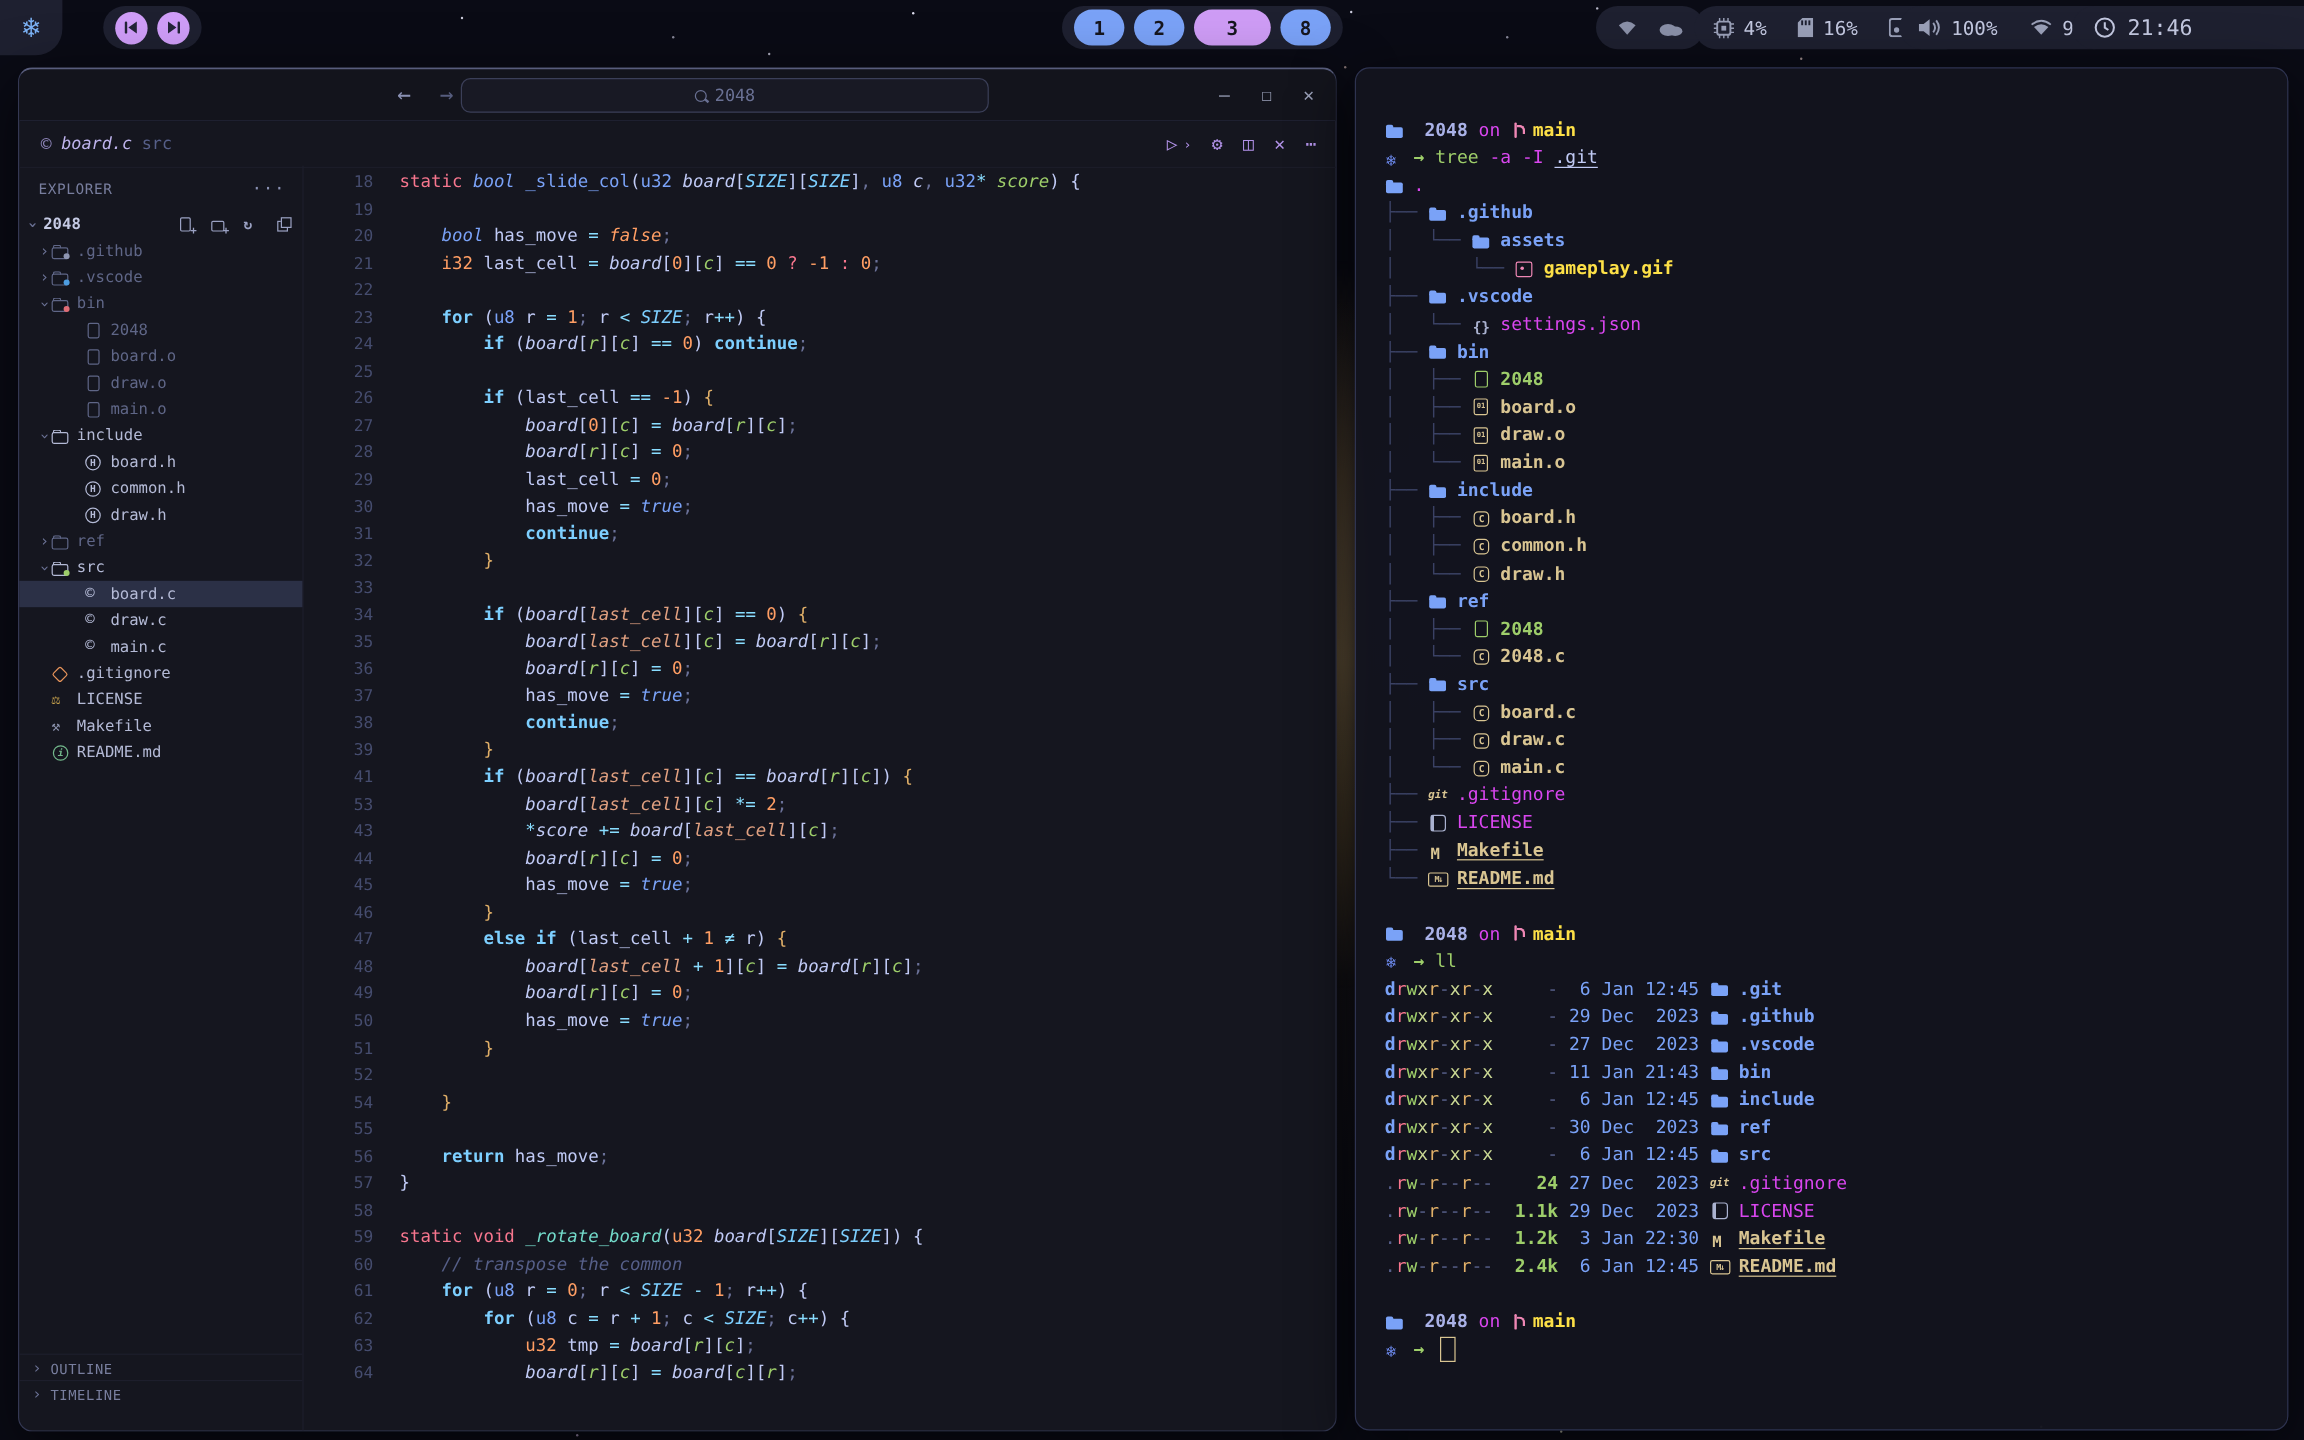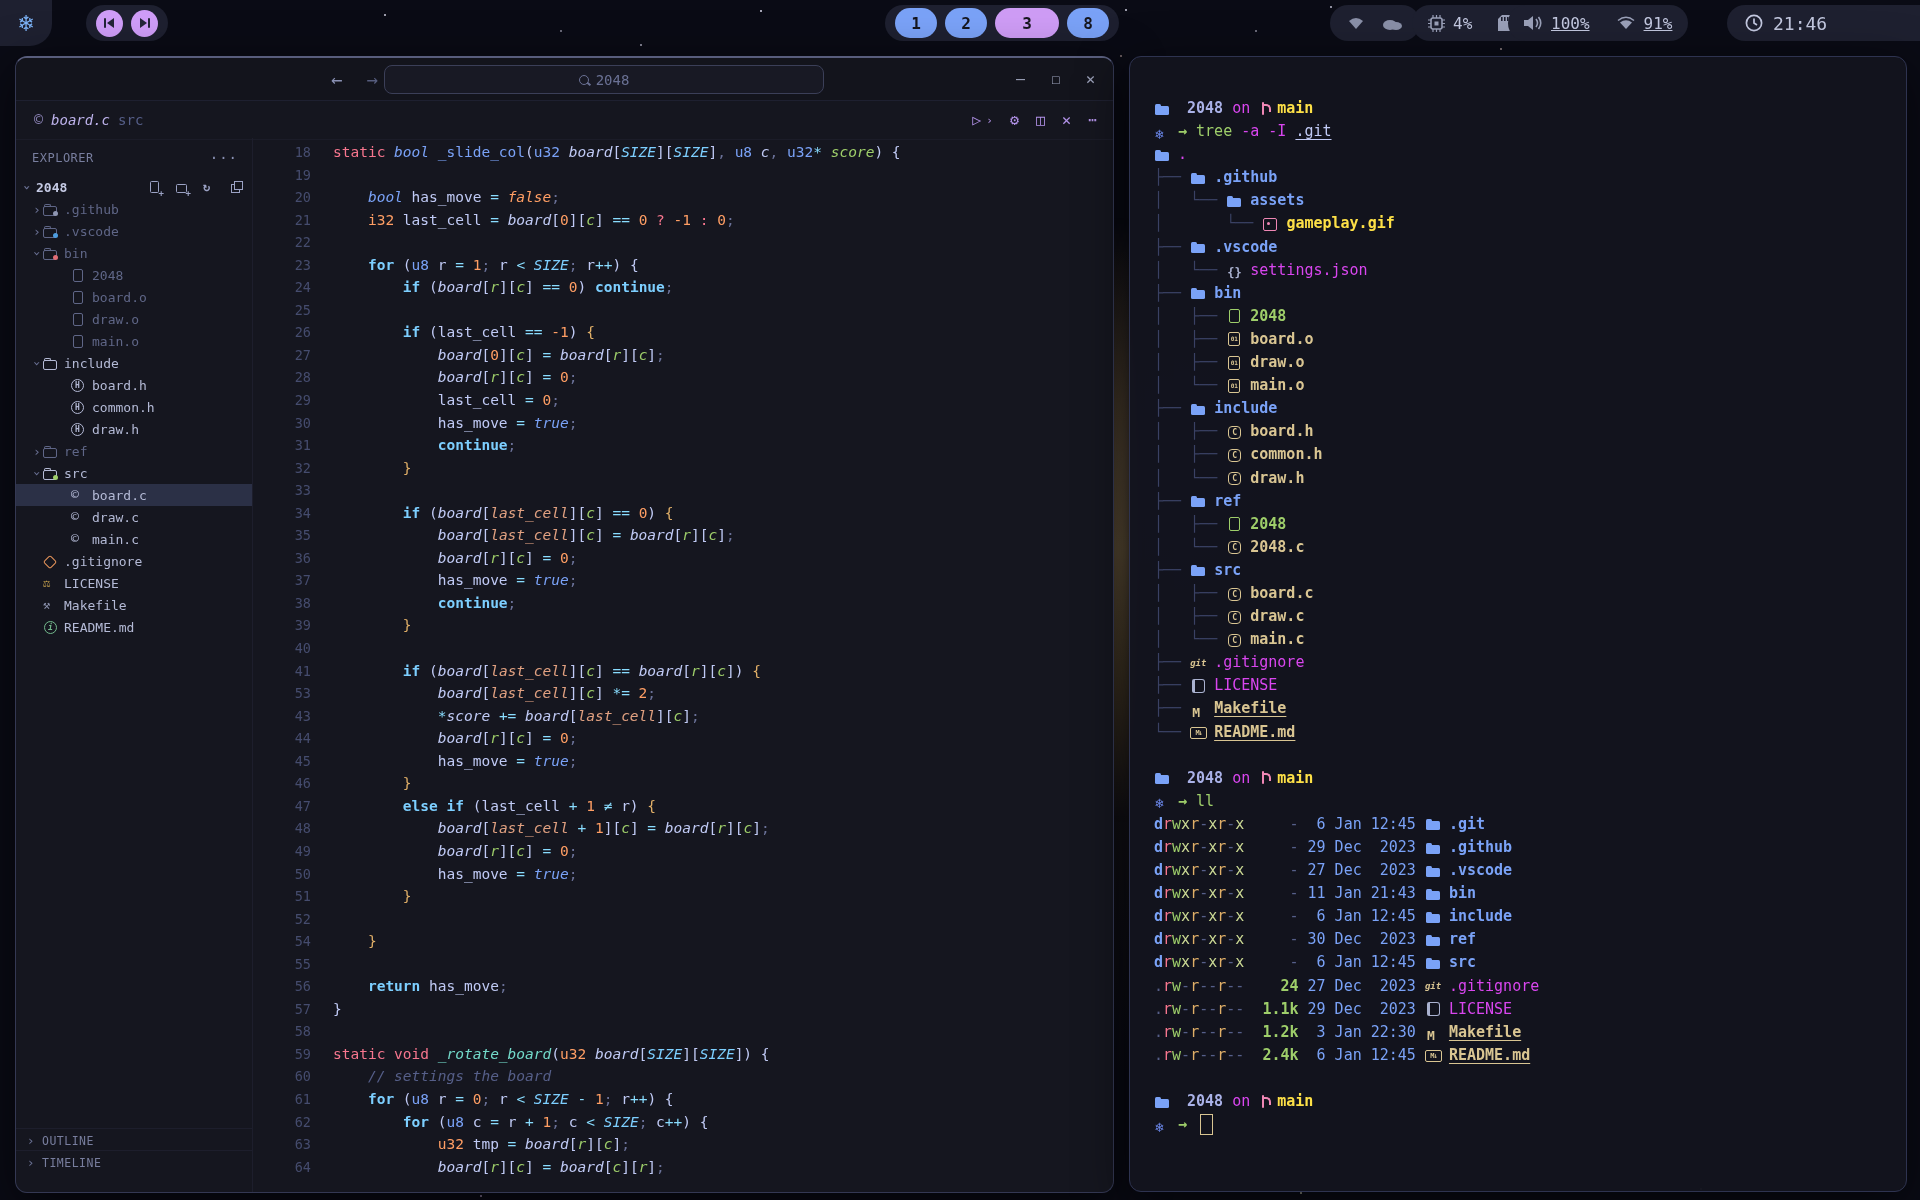--- a/index.html
+++ b/index.html
@@ -35,21 +35,21 @@
   .mbtn.prev .tri{left:11px;border-right:7px solid #232438;}
   .mbtn.prev .bar{left:8px;}
   .mbtn.next .tri{left:9px;border-left:7px solid #232438;}
   .mbtn.next .bar{left:17px;}
   .wsp{left:885px;gap:8px;padding:0 10px;}
   .ws{min-width:30px;height:30px;border-radius:15px;background:#7aa2f7;color:#16161e;
     font-weight:bold;font-size:16px;display:flex;align-items:center;justify-content:center;padding:0 6px;}
   .ws.active{background:#ce9cf5;min-width:52px;}
   .net{left:1330px;gap:14px;}
   .stat{left:1412px;gap:8px;}
-  .vol{left:1508px;gap:8px;text-decoration:underline;}
+  .vol{left:1583px;gap:8px;}
   .clockpill{left:1727px;width:193px;border-radius:18px 0 0 18px;padding:0 0 0 18px;gap:10px;font-size:18px;}
   .sep{width:10px;}
   .sicon{color:#9aa0b8;display:inline-flex;}
   
   .win{position:absolute;background:#15161f;border:1px solid #343853;border-radius:12px;box-shadow:0 14px 50px rgba(0,0,0,.6);}
   .vscode{left:15px;top:56px;width:1097px;height:1134px;border-top:2px solid #585d7c;}
   .term{left:1129px;top:56px;width:776px;height:1134px;background:rgba(19,20,30,.97);border-color:#2e3350;}
   
   .titlebar{position:relative;height:42px;background:#13141c;border-radius:10px 10px 0 0;
     display:flex;align-items:center;border-bottom:1px solid #1e2030;}
@@ -453,40 +453,39 @@
       <div class="cline"><span class="num">30</span><span><span class="tk tk-w">            </span><span class="tk tk-w">has_move </span><span class="tk tk-O">= </span><span class="tk tk-bi">true</span><span class="tk tk-d">;</span></span></div>
       <div class="cline"><span class="num">31</span><span><span class="tk tk-w">            </span><span class="tk tk-c">continue</span><span class="tk tk-d">;</span></span></div>
       <div class="cline"><span class="num">32</span><span><span class="tk tk-w">        </span><span class="tk tk-y">}</span></span></div>
       <div class="cline"><span class="num">33</span><span><span class="tk tk-w"></span></span></div>
       <div class="cline"><span class="num">34</span><span><span class="tk tk-w">        </span><span class="tk tk-c">if </span><span class="tk tk-w">(</span><span class="tk tk-wi">board</span><span class="tk tk-w">[</span><span class="tk tk-si">last_cell</span><span class="tk tk-w">][</span><span class="tk tk-g">c</span><span class="tk tk-w">] </span><span class="tk tk-O">== </span><span class="tk tk-o">0</span><span class="tk tk-w">) </span><span class="tk tk-y">{</span></span></div>
       <div class="cline"><span class="num">35</span><span><span class="tk tk-w">            </span><span class="tk tk-wi">board</span><span class="tk tk-w">[</span><span class="tk tk-si">last_cell</span><span class="tk tk-w">][</span><span class="tk tk-g">c</span><span class="tk tk-w">] </span><span class="tk tk-O">= </span><span class="tk tk-wi">board</span><span class="tk tk-w">[</span><span class="tk tk-g">r</span><span class="tk tk-w">][</span><span class="tk tk-g">c</span><span class="tk tk-w">]</span><span class="tk tk-d">;</span></span></div>
       <div class="cline"><span class="num">36</span><span><span class="tk tk-w">            </span><span class="tk tk-wi">board</span><span class="tk tk-w">[</span><span class="tk tk-g">r</span><span class="tk tk-w">][</span><span class="tk tk-g">c</span><span class="tk tk-w">] </span><span class="tk tk-O">= </span><span class="tk tk-o">0</span><span class="tk tk-d">;</span></span></div>
       <div class="cline"><span class="num">37</span><span><span class="tk tk-w">            </span><span class="tk tk-w">has_move </span><span class="tk tk-O">= </span><span class="tk tk-bi">true</span><span class="tk tk-d">;</span></span></div>
       <div class="cline"><span class="num">38</span><span><span class="tk tk-w">            </span><span class="tk tk-c">continue</span><span class="tk tk-d">;</span></span></div>
       <div class="cline"><span class="num">39</span><span><span class="tk tk-w">        </span><span class="tk tk-y">}</span></span></div>
-      <div class="cline"><span class="num">40</span><span><span class="tk tk-w"></span></span></div>
       <div class="cline"><span class="num">41</span><span><span class="tk tk-w">        </span><span class="tk tk-c">if </span><span class="tk tk-w">(</span><span class="tk tk-wi">board</span><span class="tk tk-w">[</span><span class="tk tk-si">last_cell</span><span class="tk tk-w">][</span><span class="tk tk-g">c</span><span class="tk tk-w">] </span><span class="tk tk-O">== </span><span class="tk tk-wi">board</span><span class="tk tk-w">[</span><span class="tk tk-g">r</span><span class="tk tk-w">][</span><span class="tk tk-g">c</span><span class="tk tk-w">]) </span><span class="tk tk-y">{</span></span></div>
       <div class="cline"><span class="num">53</span><span><span class="tk tk-w">            </span><span class="tk tk-wi">board</span><span class="tk tk-w">[</span><span class="tk tk-si">last_cell</span><span class="tk tk-w">][</span><span class="tk tk-g">c</span><span class="tk tk-w">] </span><span class="tk tk-O">*= </span><span class="tk tk-o">2</span><span class="tk tk-d">;</span></span></div>
       <div class="cline"><span class="num">43</span><span><span class="tk tk-w">            </span><span class="tk tk-O">*</span><span class="tk tk-wi">score </span><span class="tk tk-O">+= </span><span class="tk tk-wi">board</span><span class="tk tk-w">[</span><span class="tk tk-si">last_cell</span><span class="tk tk-w">][</span><span class="tk tk-g">c</span><span class="tk tk-w">]</span><span class="tk tk-d">;</span></span></div>
       <div class="cline"><span class="num">44</span><span><span class="tk tk-w">            </span><span class="tk tk-wi">board</span><span class="tk tk-w">[</span><span class="tk tk-g">r</span><span class="tk tk-w">][</span><span class="tk tk-g">c</span><span class="tk tk-w">] </span><span class="tk tk-O">= </span><span class="tk tk-o">0</span><span class="tk tk-d">;</span></span></div>
       <div class="cline"><span class="num">45</span><span><span class="tk tk-w">            </span><span class="tk tk-w">has_move </span><span class="tk tk-O">= </span><span class="tk tk-bi">true</span><span class="tk tk-d">;</span></span></div>
       <div class="cline"><span class="num">46</span><span><span class="tk tk-w">        </span><span class="tk tk-y">}</span></span></div>
       <div class="cline"><span class="num">47</span><span><span class="tk tk-w">        </span><span class="tk tk-c">else if </span><span class="tk tk-w">(last_cell </span><span class="tk tk-O">+ </span><span class="tk tk-o">1 </span><span class="tk tk-O">≠ </span><span class="tk tk-w">r) </span><span class="tk tk-y">{</span></span></div>
       <div class="cline"><span class="num">48</span><span><span class="tk tk-w">            </span><span class="tk tk-wi">board</span><span class="tk tk-w">[</span><span class="tk tk-si">last_cell </span><span class="tk tk-O">+ </span><span class="tk tk-o">1</span><span class="tk tk-w">][</span><span class="tk tk-g">c</span><span class="tk tk-w">] </span><span class="tk tk-O">= </span><span class="tk tk-wi">board</span><span class="tk tk-w">[</span><span class="tk tk-g">r</span><span class="tk tk-w">][</span><span class="tk tk-g">c</span><span class="tk tk-w">]</span><span class="tk tk-d">;</span></span></div>
       <div class="cline"><span class="num">49</span><span><span class="tk tk-w">            </span><span class="tk tk-wi">board</span><span class="tk tk-w">[</span><span class="tk tk-g">r</span><span class="tk tk-w">][</span><span class="tk tk-g">c</span><span class="tk tk-w">] </span><span class="tk tk-O">= </span><span class="tk tk-o">0</span><span class="tk tk-d">;</span></span></div>
       <div class="cline"><span class="num">50</span><span><span class="tk tk-w">            </span><span class="tk tk-w">has_move </span><span class="tk tk-O">= </span><span class="tk tk-bi">true</span><span class="tk tk-d">;</span></span></div>
       <div class="cline"><span class="num">51</span><span><span class="tk tk-w">        </span><span class="tk tk-y">}</span></span></div>
       <div class="cline"><span class="num">52</span><span><span class="tk tk-w"></span></span></div>
       <div class="cline"><span class="num">54</span><span><span class="tk tk-w">    </span><span class="tk tk-y">}</span></span></div>
       <div class="cline"><span class="num">55</span><span><span class="tk tk-w"></span></span></div>
       <div class="cline"><span class="num">56</span><span><span class="tk tk-w">    </span><span class="tk tk-c">return </span><span class="tk tk-w">has_move</span><span class="tk tk-d">;</span></span></div>
       <div class="cline"><span class="num">57</span><span><span class="tk tk-w"></span><span class="tk tk-w">}</span></span></div>
       <div class="cline"><span class="num">58</span><span><span class="tk tk-w"></span></span></div>
       <div class="cline"><span class="num">59</span><span><span class="tk tk-w"></span><span class="tk tk-k">static void </span><span class="tk tk-fg">_rotate_board</span><span class="tk tk-w">(</span><span class="tk tk-o">u32 </span><span class="tk tk-wi">board</span><span class="tk tk-w">[</span><span class="tk tk-ti">SIZE</span><span class="tk tk-w">][</span><span class="tk tk-ti">SIZE</span><span class="tk tk-w">]) {</span></span></div>
-      <div class="cline"><span class="num">60</span><span><span class="tk tk-w">    </span><span class="tk tk-m">// settings the board</span></span></div>
+      <div class="cline"><span class="num">60</span><span><span class="tk tk-w">    </span><span class="tk tk-m">// transpose the common</span></span></div>
       <div class="cline"><span class="num">61</span><span><span class="tk tk-w">    </span><span class="tk tk-c">for </span><span class="tk tk-w">(</span><span class="tk tk-t">u8 </span><span class="tk tk-w">r </span><span class="tk tk-O">= </span><span class="tk tk-o">0</span><span class="tk tk-d">; </span><span class="tk tk-w">r </span><span class="tk tk-O">&lt; </span><span class="tk tk-ti">SIZE </span><span class="tk tk-O">- </span><span class="tk tk-o">1</span><span class="tk tk-d">; </span><span class="tk tk-w">r</span><span class="tk tk-O">++</span><span class="tk tk-w">) {</span></span></div>
       <div class="cline"><span class="num">62</span><span><span class="tk tk-w">        </span><span class="tk tk-c">for </span><span class="tk tk-w">(</span><span class="tk tk-t">u8 </span><span class="tk tk-w">c </span><span class="tk tk-O">= </span><span class="tk tk-w">r </span><span class="tk tk-O">+ </span><span class="tk tk-o">1</span><span class="tk tk-d">; </span><span class="tk tk-w">c </span><span class="tk tk-O">&lt; </span><span class="tk tk-ti">SIZE</span><span class="tk tk-d">; </span><span class="tk tk-w">c</span><span class="tk tk-O">++</span><span class="tk tk-w">) {</span></span></div>
       <div class="cline"><span class="num">63</span><span><span class="tk tk-w">            </span><span class="tk tk-o">u32 </span><span class="tk tk-w">tmp </span><span class="tk tk-O">= </span><span class="tk tk-wi">board</span><span class="tk tk-w">[</span><span class="tk tk-g">r</span><span class="tk tk-w">][</span><span class="tk tk-g">c</span><span class="tk tk-w">]</span><span class="tk tk-d">;</span></span></div>
       <div class="cline"><span class="num">64</span><span><span class="tk tk-w">            </span><span class="tk tk-wi">board</span><span class="tk tk-w">[</span><span class="tk tk-g">r</span><span class="tk tk-w">][</span><span class="tk tk-g">c</span><span class="tk tk-w">] </span><span class="tk tk-O">= </span><span class="tk tk-wi">board</span><span class="tk tk-w">[</span><span class="tk tk-g">c</span><span class="tk tk-w">][</span><span class="tk tk-g">r</span><span class="tk tk-w">]</span><span class="tk tk-d">;</span></span></div>
     </div>
 </div>
 
 <div class="win term">
   <div class="tbody" id="termbody">
       <div class="tline"><span class="ic ic-folder icc-blue"></span><span class="tk tk-tlav"> 2048</span><span class="tk tk-tw"> on </span><span class="ic ic-branch icc-pink"></span><span class="tk tk-tpink">main</span></div>

